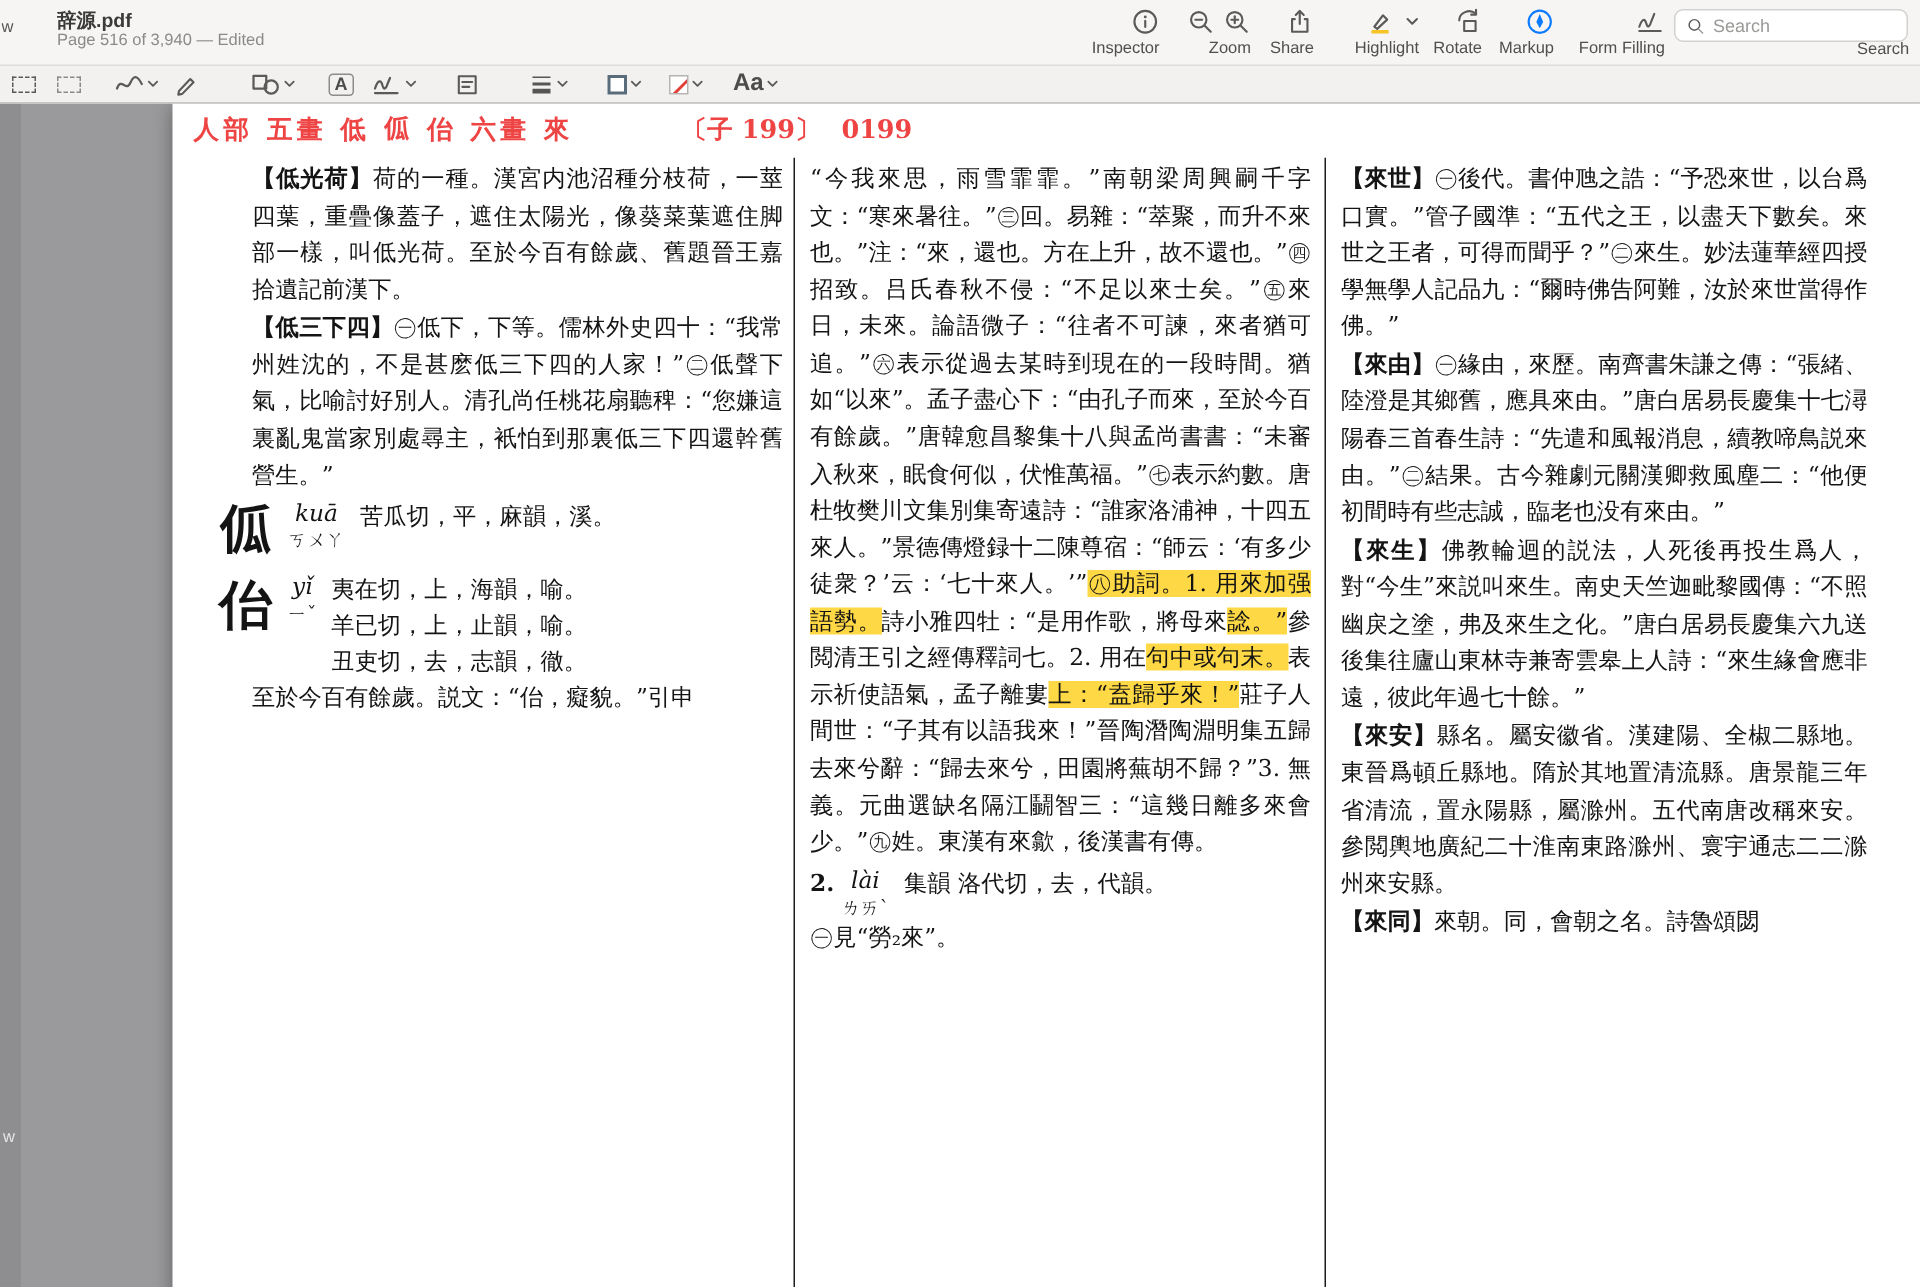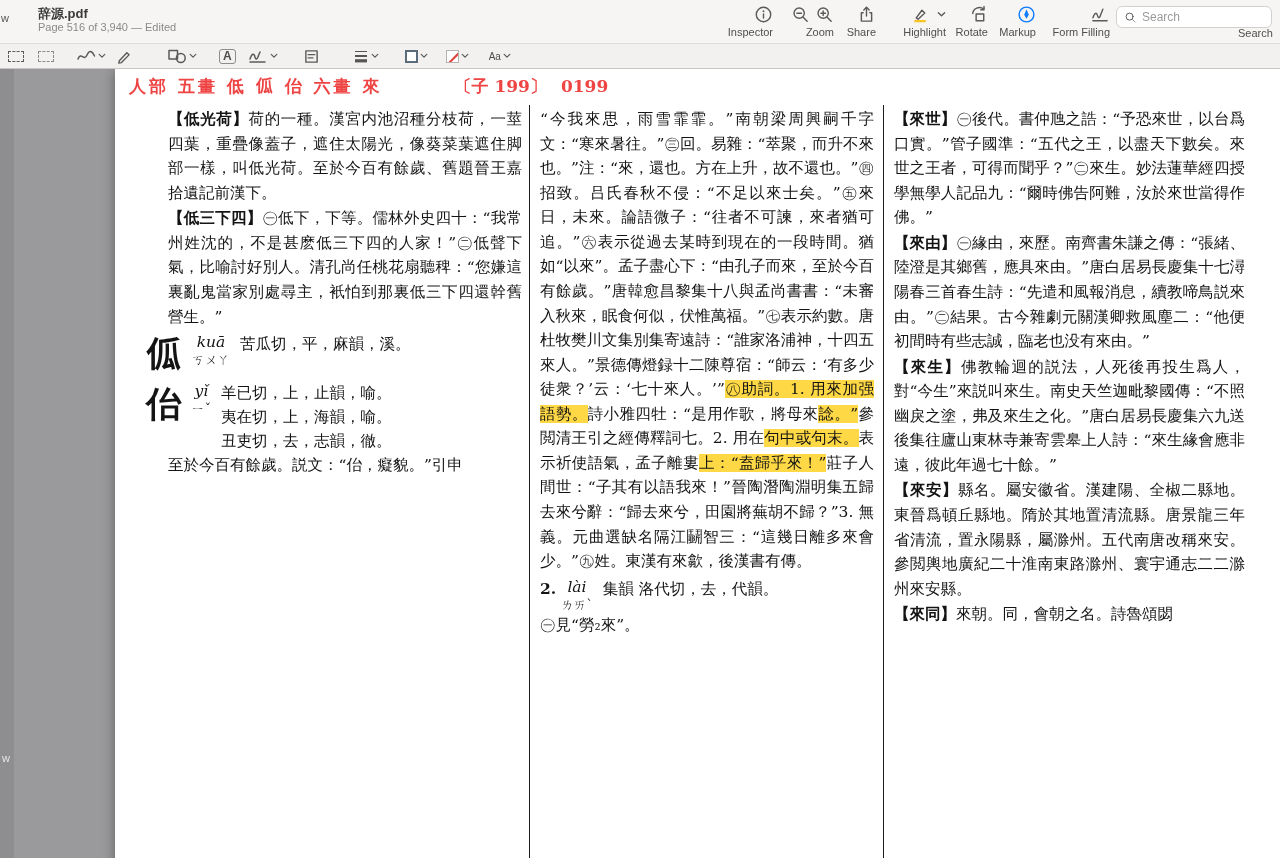--- a/index.html
+++ b/index.html
@@ -20,21 +20,21 @@
 
   
   .markupbar{position:absolute;top:44px;left:0;width:100%;height:25px;background:#f2f1ef;border-bottom:1px solid #c7c6c4;z-index:6;display:flex;align-items:center}
   .mk-btn{height:20px;display:flex;align-items:center;color:#565violet:#555;color:#555;cursor:default}
   .dash-box{width:16px;height:11px;border:1px dashed #5a5a5a;background:transparent}
   .dot-box{width:16px;height:11px;border:1px dashed #8a8a8a}
   .swatch-border{width:13px;height:13px;border:2px solid #5a6b7a;background:#fff}
   .swatch-fill{width:13px;height:13px;border:1px solid #b5b4b2;background:#fff;position:relative;overflow:hidden}
   .swatch-fill:after{content:"";position:absolute;left:-2px;top:5px;width:20px;height:2px;background:#e04038;transform:rotate(-45deg)}
   .mk-a{font-size:12px;font-weight:700;color:#4c4c4c;border:1px solid #8c8c8a;border-radius:3px;padding:0 3px;line-height:13px}
-  .mk-aa{font-size:10px;font-weight:400;color:#4c4c4c}
+  .mk-aa{font-size:16px;font-weight:700;color:#4c4c4c}
 
   
   .content{position:absolute;top:69px;left:0;right:0;bottom:0;background:#9a9a9c}
   .sidestrip{position:absolute;left:0;top:0;width:14px;bottom:0;background:#8e8e90;z-index:2}
   .frag-bottom{position:absolute;left:2px;top:683px;font-size:11px;color:#e6e6e6;width:11px;overflow:hidden}
   .page{position:absolute;top:0;left:115px;width:1166px;height:810px;background:#ffffff;box-shadow:0 2px 12px rgba(0,0,0,.38)}
 
   .pg-header{position:absolute;top:6px;left:14px;right:36px;display:flex;justify-content:flex-start;align-items:baseline;font-family:"DejaVu Serif","Liberation Serif",serif;font-weight:700;font-size:17px;color:#ef4444}
   .pg-header .sections{margin-right:72px;letter-spacing:3px}
   .pg-header .folio{margin-right:14px}
@@ -321,22 +321,22 @@
               </div>
             </div>
             <div class="entry">
               <div class="entry-row">
                 <span class="e-char">佁</span>
                 <span class="e-pyzy">
                   <span class="e-py">yǐ</span>
                   <span class="e-zy">ㄧˇ</span>
                 </span>
                 <span class="e-fq">
+                  <span class="e-fq-line">夷在切，上，海韻，喻。</span>
                   <span class="e-fq-line">羊已切，上，止韻，喻。</span>
-                  <span class="e-fq-line">夷在切，上，海韻，喻。</span>
                   <span class="e-fq-line">丑吏切，去，志韻，徹。</span>
                 </span>
               </div>
               <p class="para"><span>至於今百有餘歲。説文：“佁，癡貌。”引申</span></p>
             </div>
           </div>
         <div class="col col2">
             <p class="para"><span>“今我來思，雨雪霏霏。”南朝梁周興嗣千字文：“寒來暑往。”㊂回。易雜：“萃聚，而升不來也。”注：“來，還也。方在上升，故不還也。”㊃招致。吕氏春秋不侵：“不足以來士矣。”㊄來日，未來。論語微子：“往者不可諫，來者猶可追。”㊅表示從過去某時到現在的一段時間。猶如“以來”。孟子盡心下：“由孔子而來，至於今百有餘歲。”唐韓愈昌黎集十八與孟尚書書：“未審入秋來，眠食何似，伏惟萬福。”㊆表示約數。唐杜牧樊川文集別集寄遠詩：“誰家洛浦神，十四五來人。”景德傳燈録十二陳尊宿：“師云：‘有多少徒衆？’云：‘七十來人。’”</span><span class="hl">㊇助詞。1. 用來加强語勢。</span><span>詩小雅四牡：“是用作歌，將母來</span><span class="hl">諗。”</span><span>參閲清王引之經傳釋詞七。2. 用在</span><span class="hl">句中或句末。</span><span>表示祈使語氣，孟子離婁</span><span class="hl">上：“盍歸乎來！”</span><span>莊子人間世：“子其有以語我來！”晉陶潛陶淵明集五歸去來兮辭：“歸去來兮，田園將蕪胡不歸？”3. 無義。元曲選缺名隔江鬭智三：“這幾日離多來會少。”㊈姓。東漢有來歙，後漢書有傳。</span></p>
             <div class="entry">
               <div class="entry-row">

